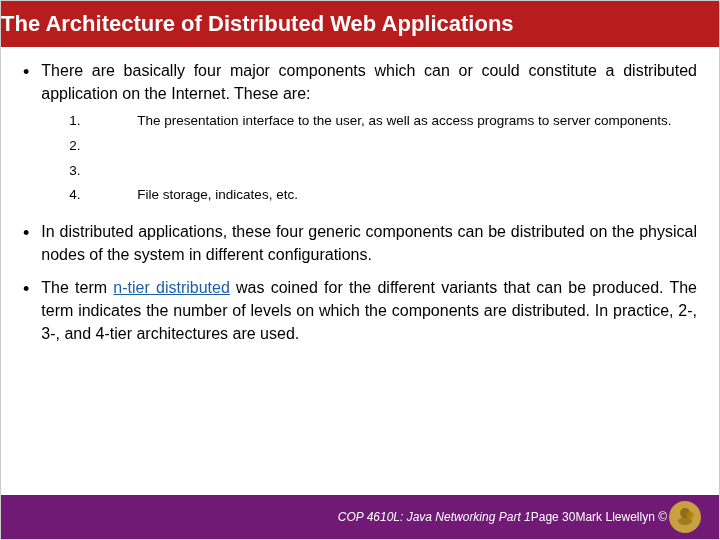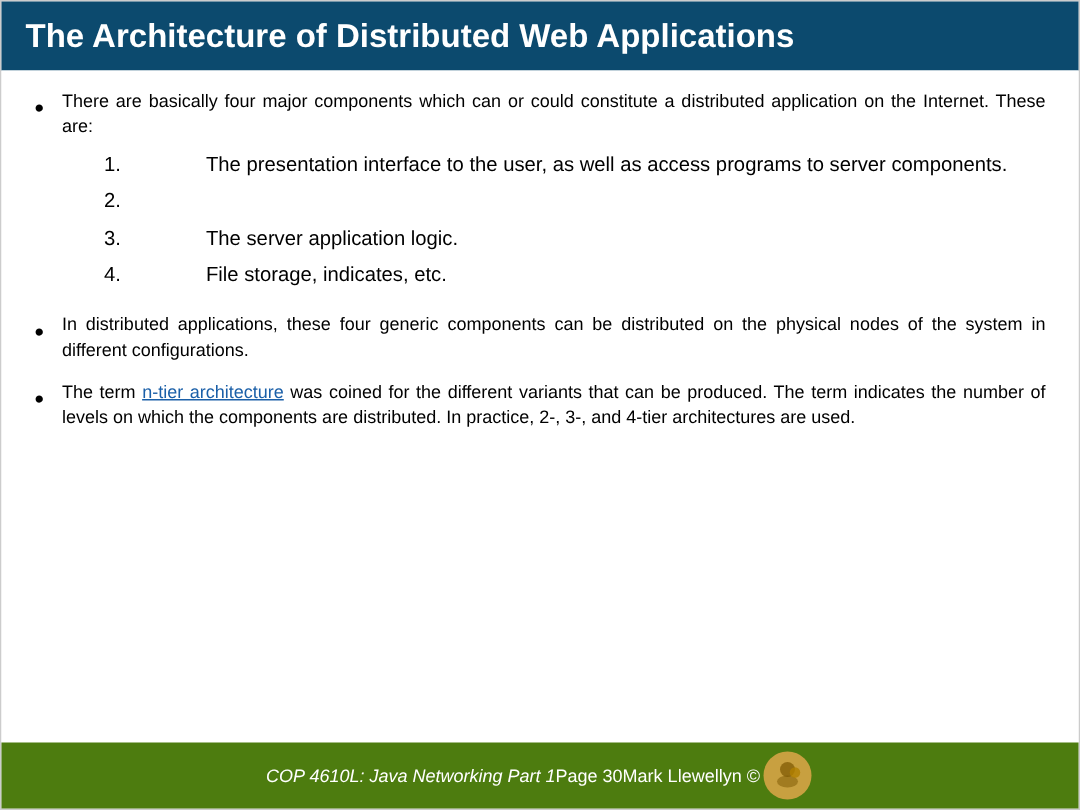--- a/index.html
+++ b/index.html
@@ -13,23 +13,23 @@
 
     .slide-container {
       width: 720px;
       height: 540px;
       display: flex;
       flex-direction: column;
       border: 1px solid #ccc;
     }
 
     .title-bar {
-      background: #0c4a6e;
-      color: #fff;
-      padding: 10px 16px;
+      background: #b91c1c;
+      color: #fff;
+      padding: 10px 0;
       font-size: 22px;
       font-weight: bold;
       font-family: Arial, sans-serif;
     }
 
     .content-area {
       flex: 1;
       padding: 12px 22px 8px 22px;
       background: #fff;
       overflow: hidden;
@@ -43,21 +43,21 @@
 
     .bullet-dot {
       font-size: 18px;
       margin-right: 12px;
       margin-top: 1px;
       flex-shrink: 0;
       line-height: 1.4;
     }
 
     .bullet-text {
-      font-size: 12px;
+      font-size: 16px;
       line-height: 1.45;
       text-align: justify;
       font-family: Arial, sans-serif;
     }
 
     .numbered-list {
       margin-left: 28px;
       margin-top: 6px;
       margin-bottom: 4px;
     }
@@ -83,24 +83,24 @@
       font-family: Arial, sans-serif;
       margin-left: 40px;
     }
 
     .nter-link {
       color: #1a5fa8;
       text-decoration: underline;
     }
 
     .footer-bar {
-      background: #4d7c0f;
+      background: #701a75;
       display: flex;
       align-items: center;
-      justify-content: center;
+      justify-content: flex-end;
       padding: 22px 16px;
       height: 36px;
     }
 
     .footer-left {
       color: #fff;
       font-size: 12px;
       font-style: italic;
       font-family: Arial, sans-serif;
     }
@@ -156,41 +156,40 @@
         <div class="numbered-list">
           <div class="numbered-item">
             <span class="numbered-label">1.</span>
             <span class="numbered-text">The presentation interface to the user, as well as access programs to server components.</span>
           </div>
           <div class="numbered-item">
             <span class="numbered-label">2.</span>
           </div>
           <div class="numbered-item">
             <span class="numbered-label">3.</span>
-            <span class="numbered-text">The server application logic.</span>
           </div>
           <div class="numbered-item">
             <span class="numbered-label">4.</span>
             <span class="numbered-text">File storage, indicates, etc.</span>
           </div>
         </div>
       </div>
     </div>
 
     <div class="bullet-item">
       <span class="bullet-dot">•</span>
       <div class="bullet-text">
         <span>In distributed applications, these four generic components can be distributed on the physical nodes of the system in different configurations.</span>
       </div>
     </div>
 
     <div class="bullet-item">
       <span class="bullet-dot">•</span>
       <div class="bullet-text">
-        <span>The term </span><span class="nter-link">n-tier architecture</span><span> was coined for the different variants that can be produced.  The term indicates the number of levels on which the components are distributed.   In practice, 2-, 3-, and 4-tier architectures are used.</span>
+        <span>The term </span><span class="nter-link">n-tier distributed</span><span> was coined for the different variants that can be produced.  The term indicates the number of levels on which the components are distributed.   In practice, 2-, 3-, and 4-tier architectures are used.</span>
       </div>
     </div>
 
   </div>
 
   <div class="footer-bar">
     <span class="footer-left">COP 4610L: Java Networking Part 1</span>
     <span class="footer-center">Page 30</span>
     <div style="display:flex;align-items:center;gap:0;">
       <span class="footer-right">Mark Llewellyn ©</span>

